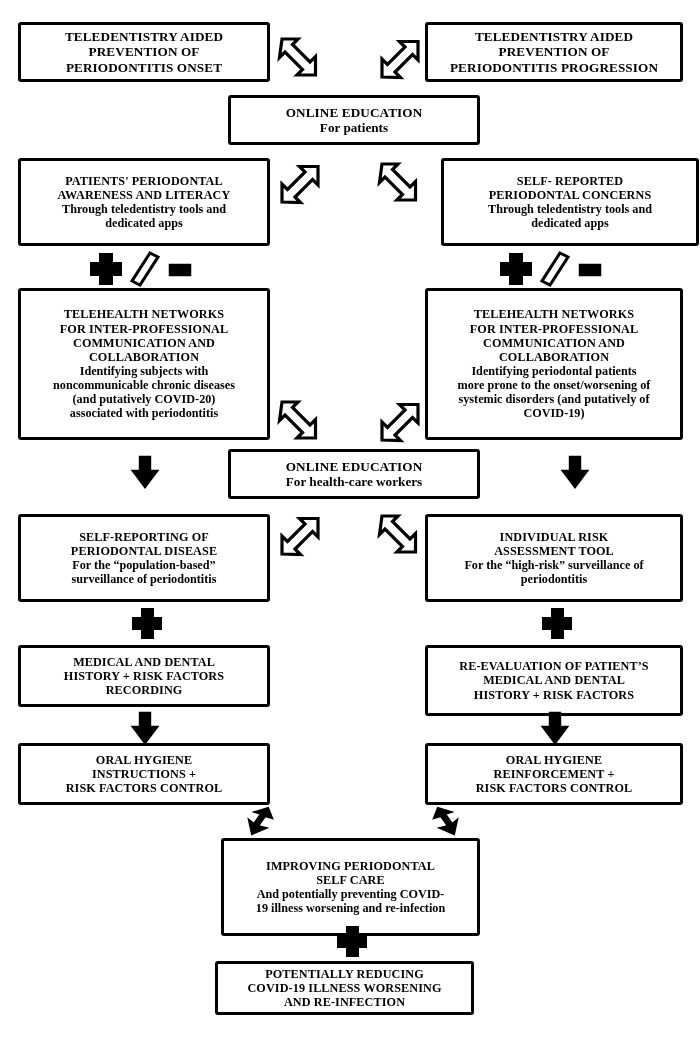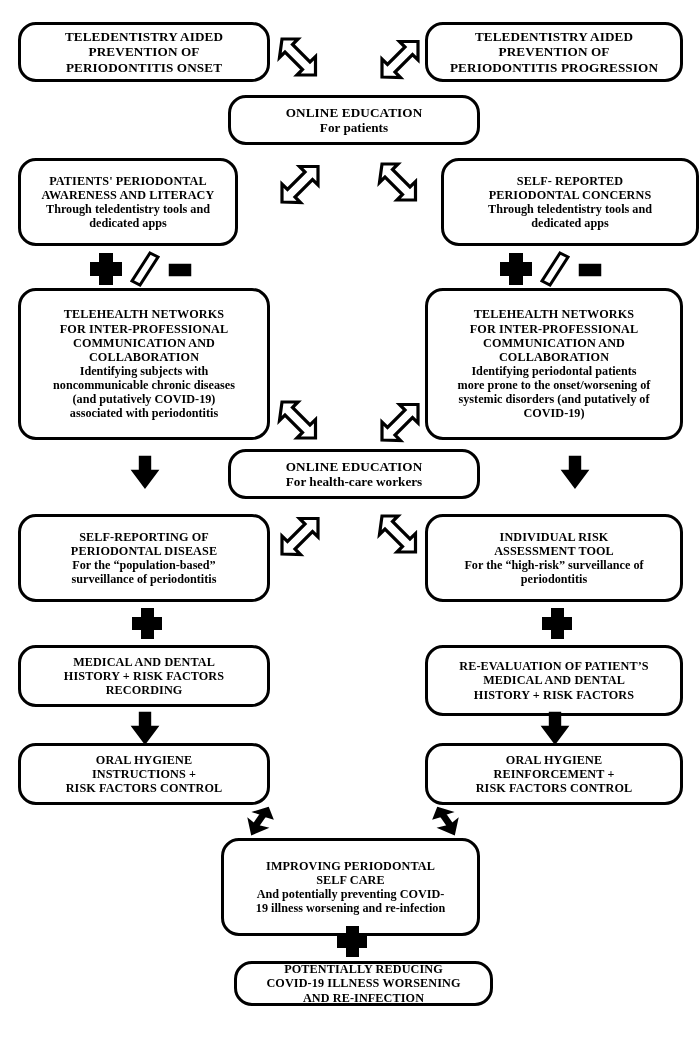--- a/index.html
+++ b/index.html
@@ -15,21 +15,21 @@
     position: relative;
     width: 700px;
     height: 1046px;
     background: #ffffff;
     overflow: hidden;
   }
   .node {
     position: absolute;
     box-sizing: border-box;
     border: 3px solid #000000;
-    border-radius: 18px;
+    border-radius: 3px;
     background: #ffffff;
     display: flex;
     flex-direction: column;
     align-items: center;
     justify-content: center;
     text-align: center;
     padding: 2px 6px;
   }
   .node .ttl {
     font-weight: bold;
@@ -82,21 +82,21 @@
     <svg width="42" height="46" viewBox="0 0 42 46">
       <path d="M 4 42 L 4 24 L 9.5 29.5 L 27 12 L 21.5 6.5 L 40 6.5 L 40 25 L 34.5 19.5 L 17 37 L 22.5 42.5 Z" fill="#ffffff" stroke="#000000" stroke-width="3.2" stroke-linejoin="miter"></path>
     </svg>
   </div>
 
   <div class="node fs13" style="left:228px; top:95px; width:252px; height:50px;">
     <div class="ttl">ONLINE EDUCATION</div>
     <div class="sub">For patients</div>
   </div>
 
-  <div class="node fs125" style="left:18px; top:158px; width:220px; height:88px;">
+  <div class="node fs125" style="left:18px; top:158px; width:252px; height:88px;">
     <div class="ttl">PATIENTS' PERIODONTAL
 AWARENESS AND LITERACY</div>
     <div class="sub">Through teledentistry tools and
 dedicated apps</div>
   </div>
 
   <div class="node fs125" style="left:425px; top:158px; width:258px; height:88px;margin-left:16px;">
     <div class="ttl">SELF- REPORTED
 PERIODONTAL CONCERNS</div>
     <div class="sub">Through teledentistry tools and
@@ -134,21 +134,21 @@
     </svg>
   </div>
 
   <div class="node fs125" style="left:18px; top:288px; width:252px; height:152px;">
     <div class="ttl">TELEHEALTH NETWORKS
 FOR INTER-PROFESSIONAL
 COMMUNICATION AND
 COLLABORATION</div>
     <div class="sub">Identifying subjects with
 noncommunicable chronic diseases
-(and putatively COVID-19)
+(and putatively COVID-20)
 associated with periodontitis</div>
   </div>
 
   <div class="node fs125" style="left:425px; top:288px; width:258px; height:152px;">
     <div class="ttl">TELEHEALTH NETWORKS
 FOR INTER-PROFESSIONAL
 COMMUNICATION AND
 COLLABORATION</div>
     <div class="sub">Identifying periodontal patients
 more prone to the onset/worsening of
@@ -277,19 +277,19 @@
     <div class="sub">And potentially preventing COVID-
 19 illness worsening and re-infection</div>
   </div>
 
   <div class="conn" style="left:336px; top:925px;">
     <svg width="30" height="32" viewBox="0 0 30 32">
       <path d="M 11 2 L 22 2 L 22 11 L 30 11 L 30 22 L 22 22 L 22 31 L 11 31 L 11 22 L 2 22 L 2 11 L 11 11 Z" fill="#000000" stroke="#000000" stroke-width="2"></path>
     </svg>
   </div>
 
-  <div class="node fs125" style="left:234px; top:961px; width:259px; height:45px;">
+  <div class="node fs125" style="left:215px; top:961px; width:259px; height:54px;">
     <div class="ttl">POTENTIALLY REDUCING
 COVID-19 ILLNESS WORSENING
 AND RE-INFECTION</div>
   </div>
 
 </div>
 
 </body></html>

